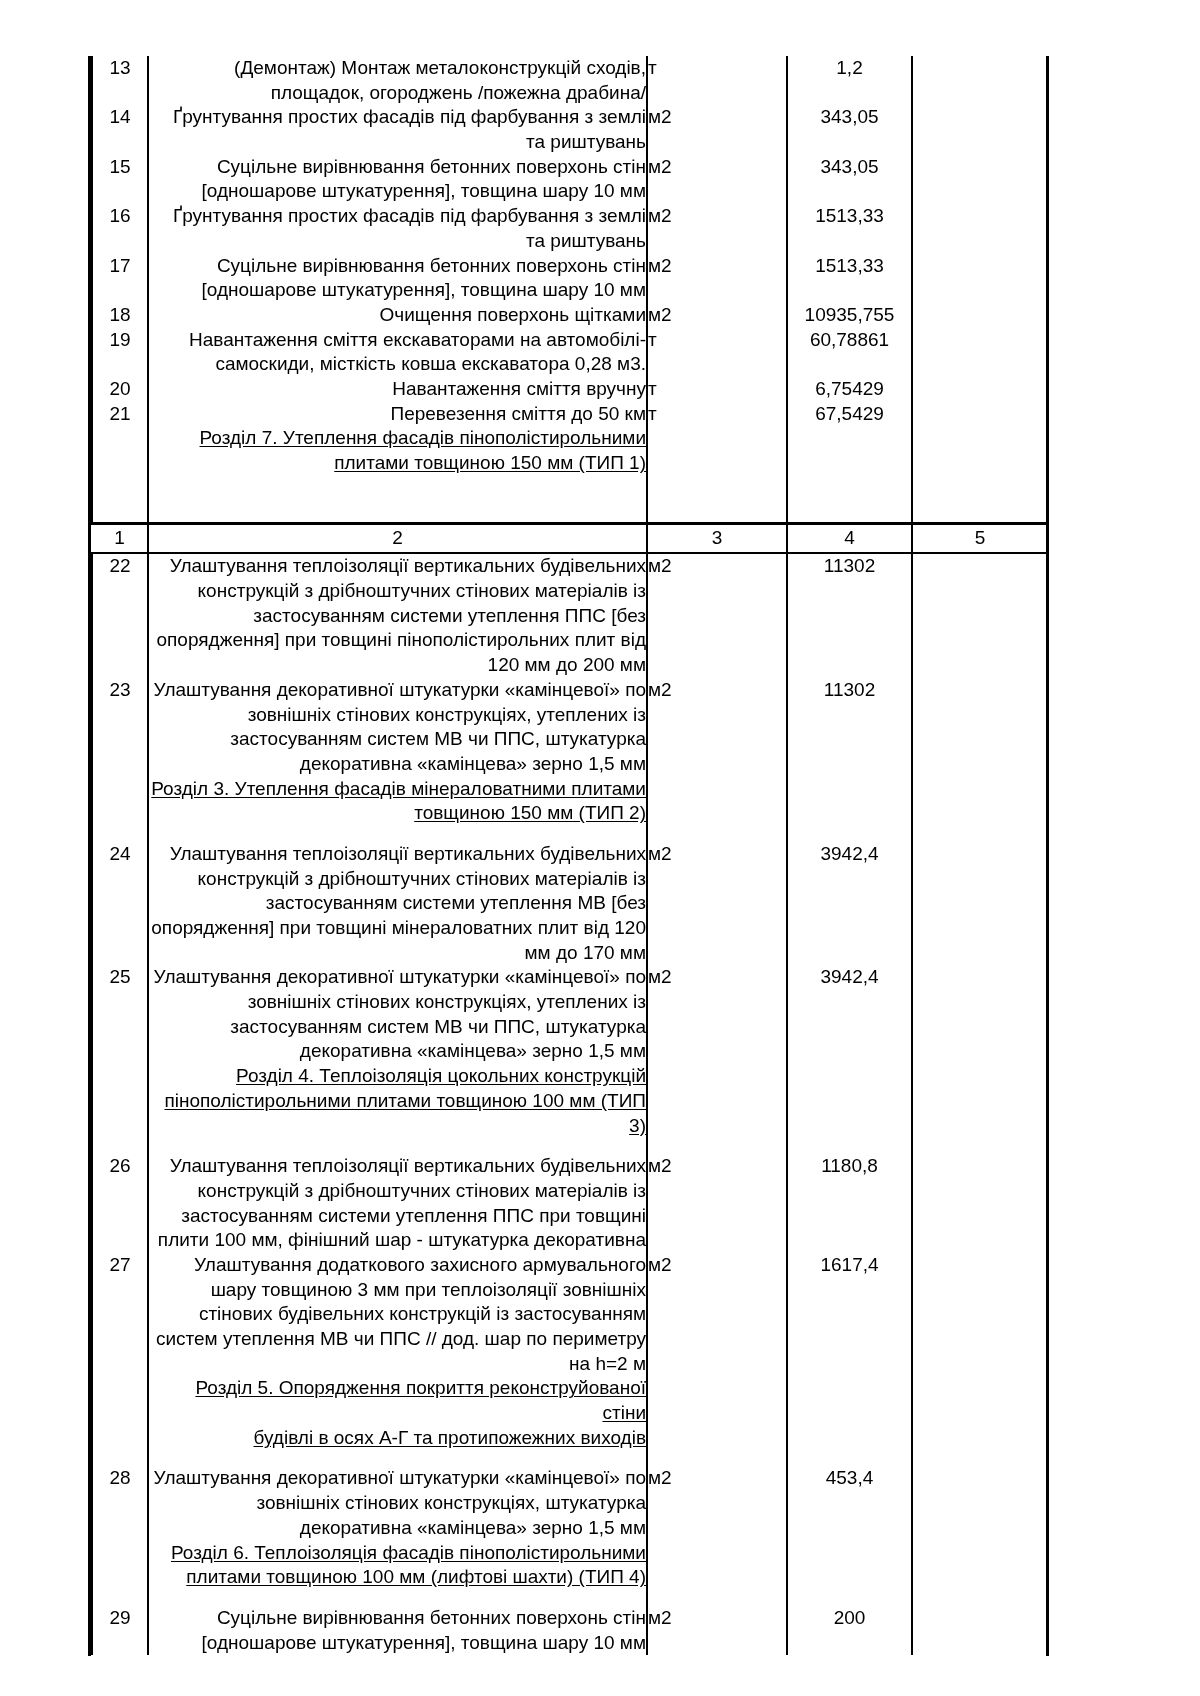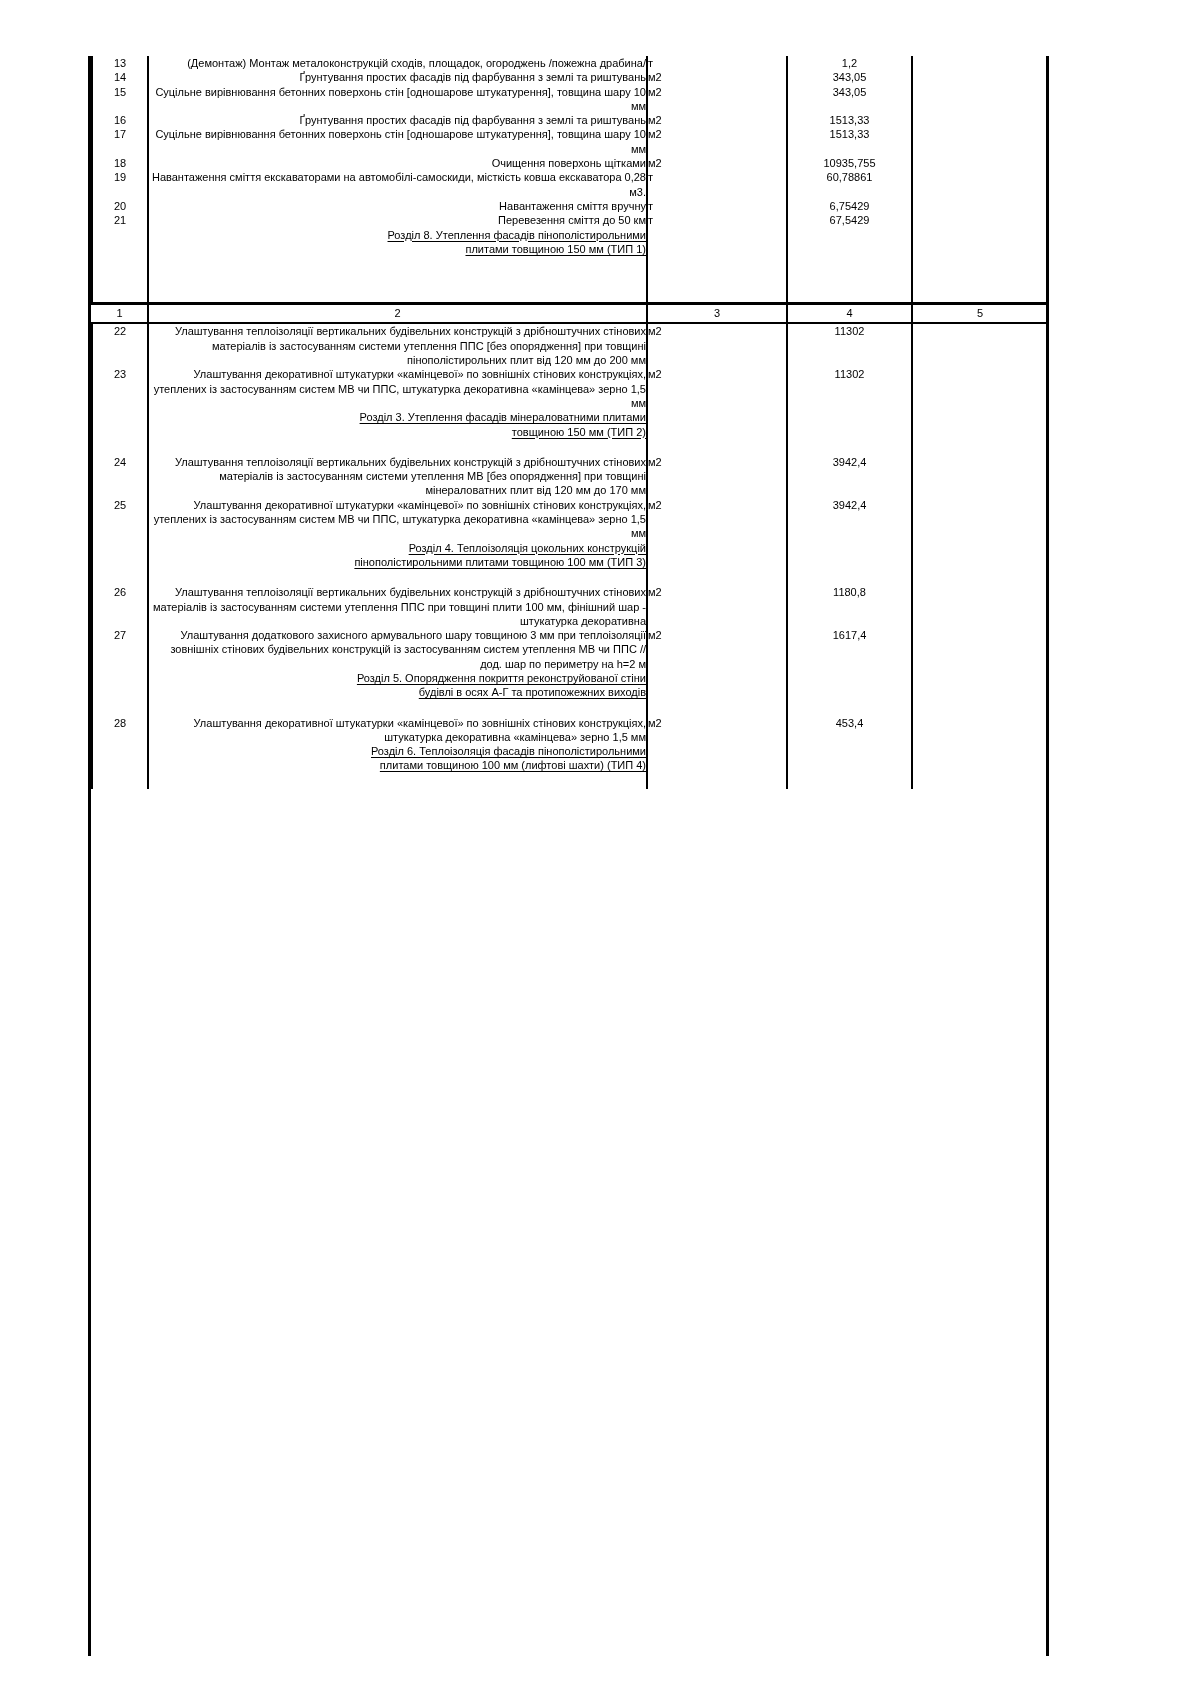--- a/index.html
+++ b/index.html
@@ -36,21 +36,21 @@
     position: absolute;
     left: 91px;
     top: 56px;
     width: 955px;
   }
 
   table.grid {
     border-collapse: collapse;
     width: 955px;
     table-layout: fixed;
-    font-size: 11px;
+    font-size: 19px;
     line-height: 1.30;
   }
 
   table.grid td {
     border-left: 2px solid #000;
     border-right: 2px solid #000;
     padding: 0;
     vertical-align: top;
   }
 
@@ -193,21 +193,21 @@
           <td class="num">21</td>
           <td class="desc">Перевезення сміття до 50 км</td>
           <td class="unit">т</td>
           <td class="qty">67,5429</td>
           <td class="last"></td>
         </tr>
 
         <tr>
           <td class="num"></td>
           <td class="desc section-caption">
-            <span class="ln">Розділ 8. Утеплення фасадів пінополістирольними</span>
+            <span class="ln">Розділ 7. Утеплення фасадів пінополістирольними</span>
             <span class="ln">плитами товщиною 150 мм (ТИП 1)</span>
           </td>
           <td class="unit"></td>
           <td class="qty"></td>
           <td class="last"></td>
         </tr>
 
         <tr class="gap">
           <td class="num"></td>
           <td class="desc"></td>
@@ -342,19 +342,26 @@
           <td class="last"></td>
         </tr>
         <tr class="gap-sm">
           <td class="num"></td>
           <td class="desc"></td>
           <td class="unit"></td>
           <td class="qty"></td>
           <td class="last"></td>
         </tr>
 
+        <tr>
+          <td class="num">29</td>
+          <td class="desc">Суцільне вирівнювання бетонних поверхонь стін [одношарове штукатурення], товщина шару 10 мм</td>
+          <td class="unit">м2</td>
+          <td class="qty">200</td>
+          <td class="last"></td>
+        </tr>
 
 
       </tbody>
     </table>
   </div>
 
 </div>
 
 </body></html>

